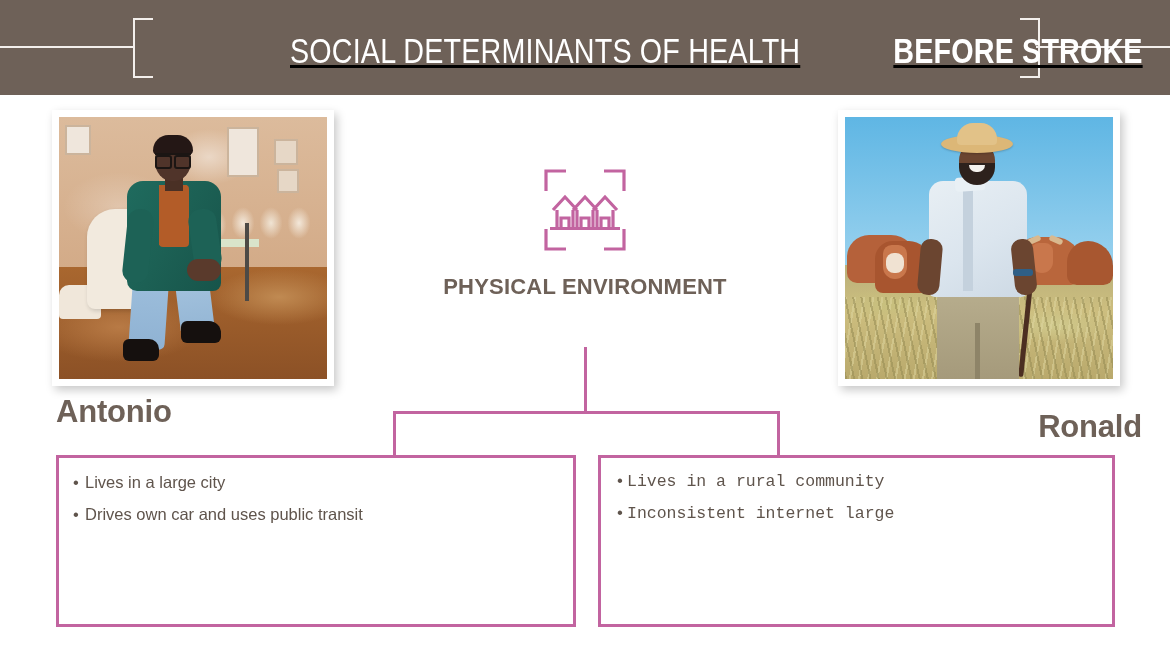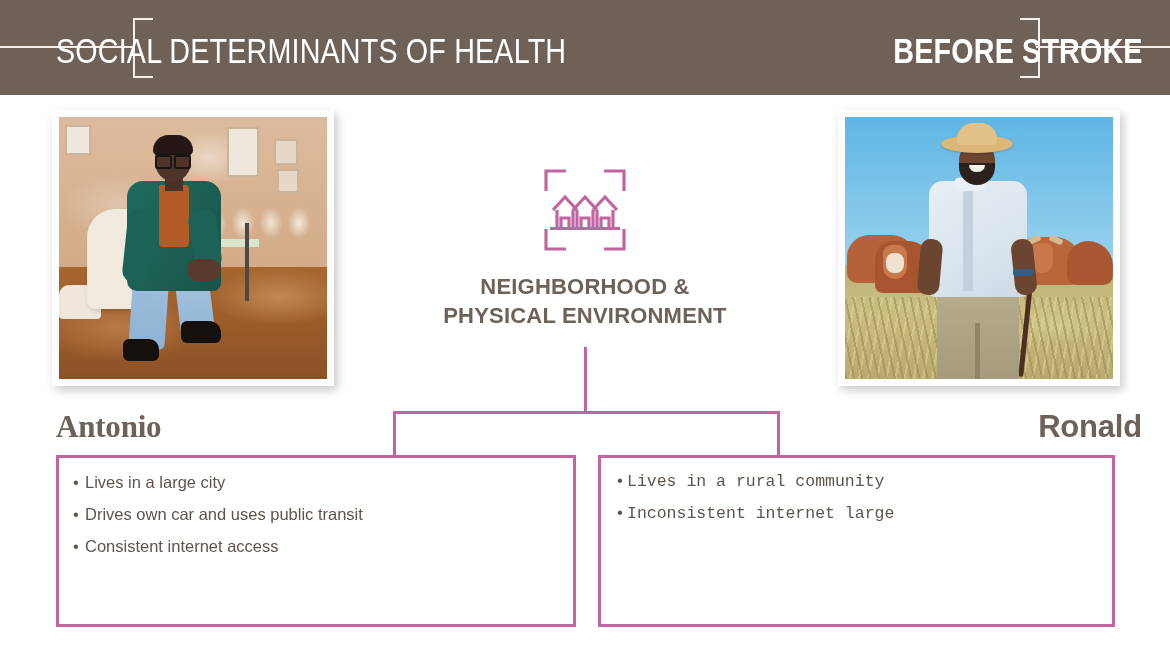--- a/index.html
+++ b/index.html
@@ -52,23 +52,24 @@
     left: 1020px;
     border-right: 2px solid #f3efec;
   }
   .header-title {
     position: absolute;
     left: 0; top: 0;
     width: 1170px;
     height: 102px;
     display: flex;
     align-items: center;
-    justify-content: space-between;
+    justify-content: flex-end;
     white-space: nowrap;
     letter-spacing: 0.2px;
+    text-decoration: underline;
   }
   .title-light {
     font-size: 35px;
     font-weight: 400;
     color: #ffffff;
     transform: scaleX(0.82);
     transform-origin: center;
     display: inline-block;
   }
   .title-bold {
@@ -350,21 +351,21 @@
   .conn-drop-r { left: 777px; top: 411px; width: 3px;  height: 46px; }
 
   
   .person-name {
     position: absolute;
     color: #6e6158;
     font-size: 31px;
     font-weight: 700;
     letter-spacing: -0.2px;
   }
-  #name-antonio { left: 56px; top: 409px; text-align: right; font-family: Liberation Serif, serif; }
+  #name-antonio { left: 56px; top: 394px; text-align: right; }
   #name-ronald  { left: 842px; top: 409px; width: 300px; text-align: right; }
 
   
   .fact-box {
     position: absolute;
     border: 3px solid #c264a0;
     background: #ffffff;
     box-sizing: border-box;
   }
   #box-antonio { left: 56px; top: 455px; width: 520px; height: 172px; }
@@ -484,37 +485,35 @@
       <polyline points="21,62 21,53 29,53 29,62"></polyline>
       <polyline points="41,62 41,53 49,53 49,62"></polyline>
       <polyline points="61,62 61,53 69,53 69,62"></polyline>
 
       <line x1="10" y1="63.5" x2="80" y2="63.5"></line>
     </g>
   </svg>
 </div>
 
 <div class="icon-label">
-  <div>NEIGHBORHOOD &amp;</div>
   <div>PHYSICAL ENVIRONMENT</div>
 </div>
 
 <div class="conn conn-stem"></div>
 <div class="conn conn-hbar"></div>
 <div class="conn conn-drop-l"></div>
 <div class="conn conn-drop-r"></div>
 
 <div class="person-name" id="name-antonio">Antonio</div>
 <div class="person-name" id="name-ronald">Ronald</div>
 
 <div class="fact-box" id="box-antonio">
   <ul class="fact-list">
     <li><span class="bullet">•</span><span>Lives in a large city</span></li>
     <li><span class="bullet">•</span><span>Drives own car and uses public transit</span></li>
-    <li><span class="bullet">•</span><span>Consistent internet access</span></li>
   </ul>
 </div>
 
 <div class="fact-box" id="box-ronald">
   <ul class="fact-list">
     <li><span class="bullet">•</span><span>Lives in a rural community</span></li>
     <li><span class="bullet">•</span><span>Inconsistent internet large</span></li>
   </ul>
 </div>
 

